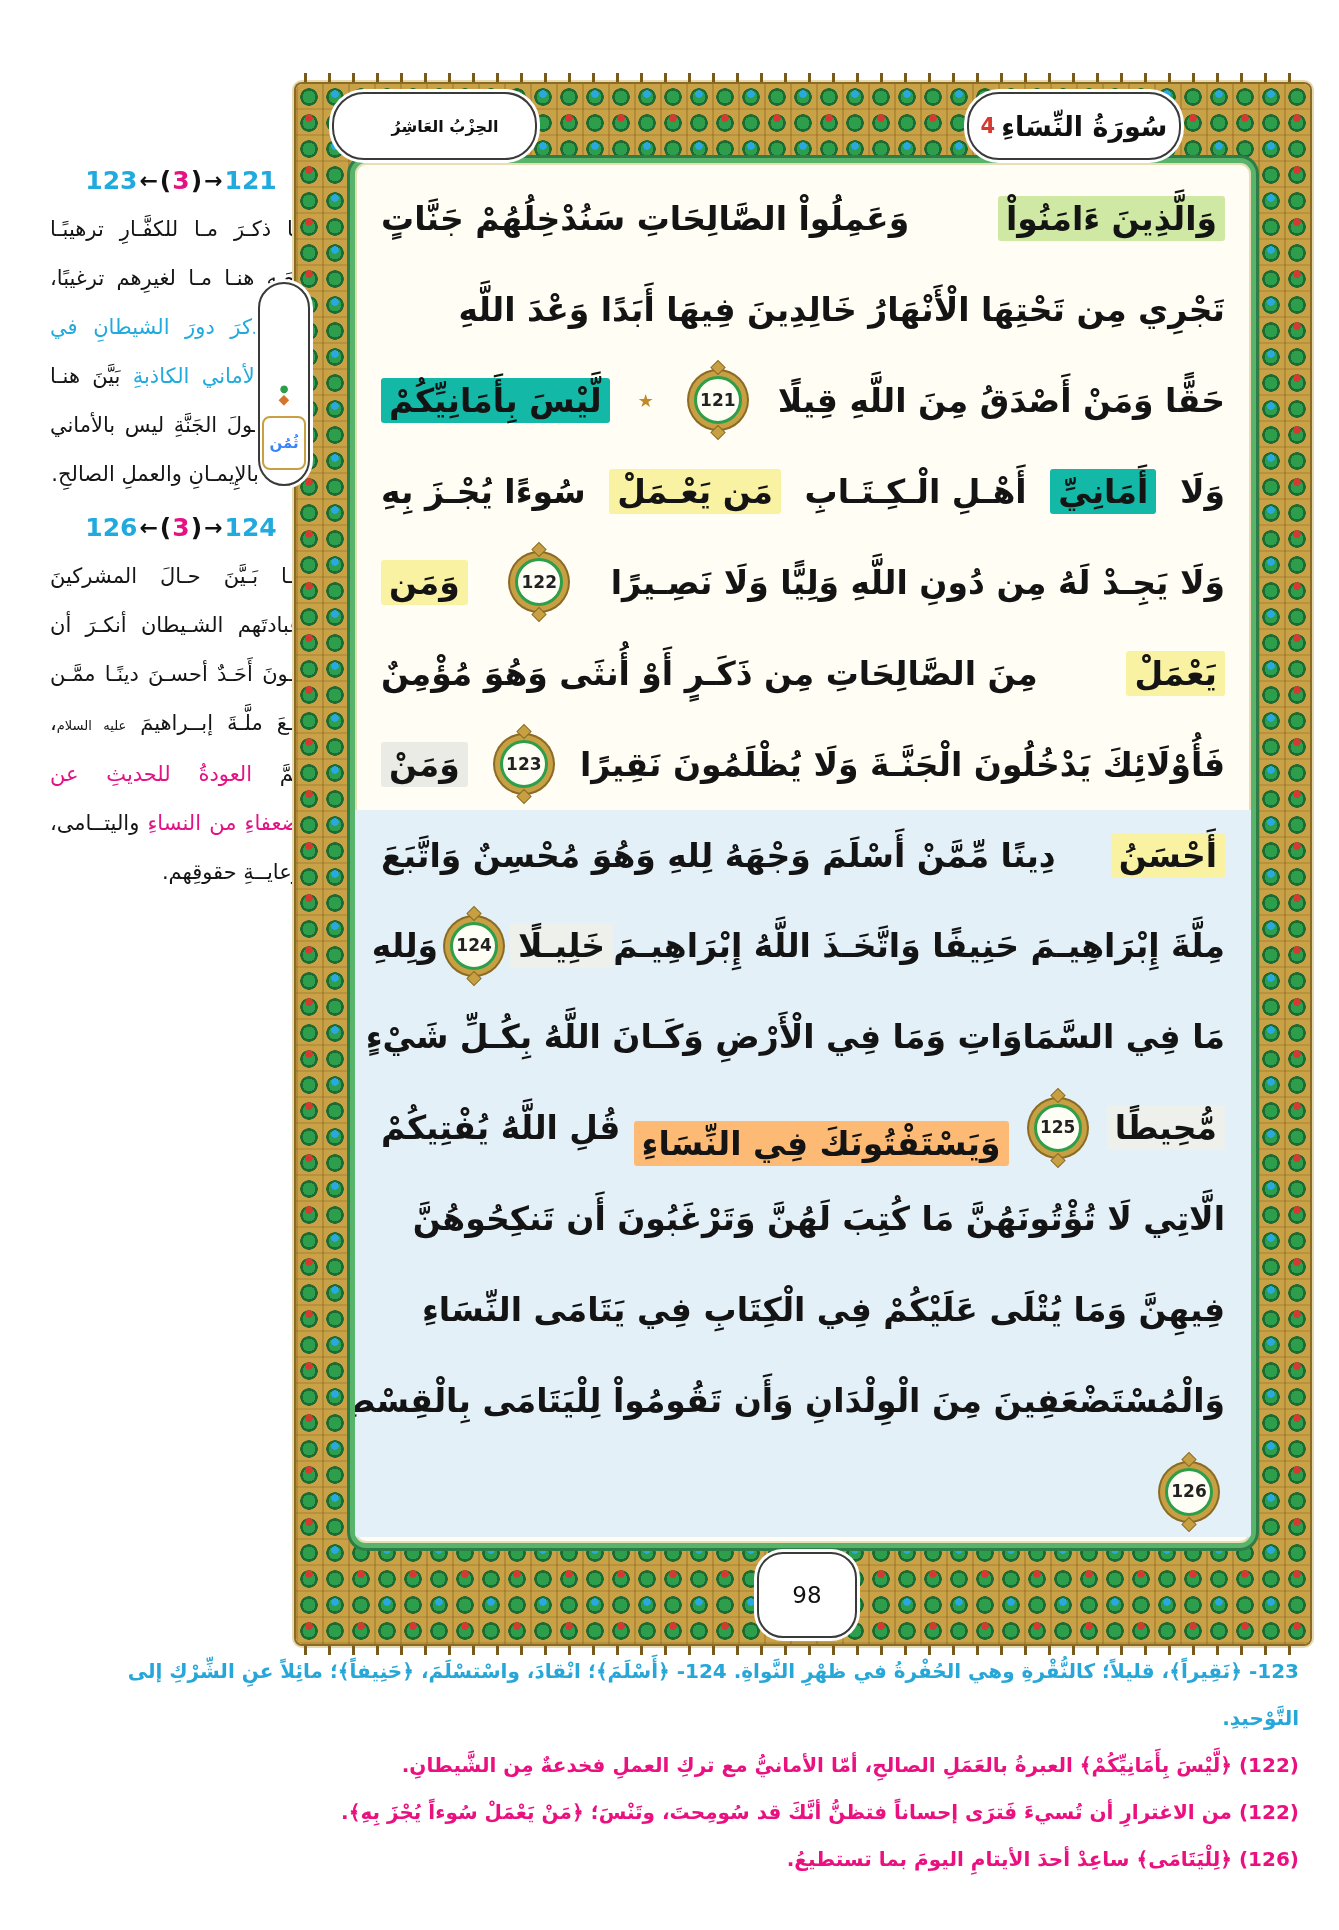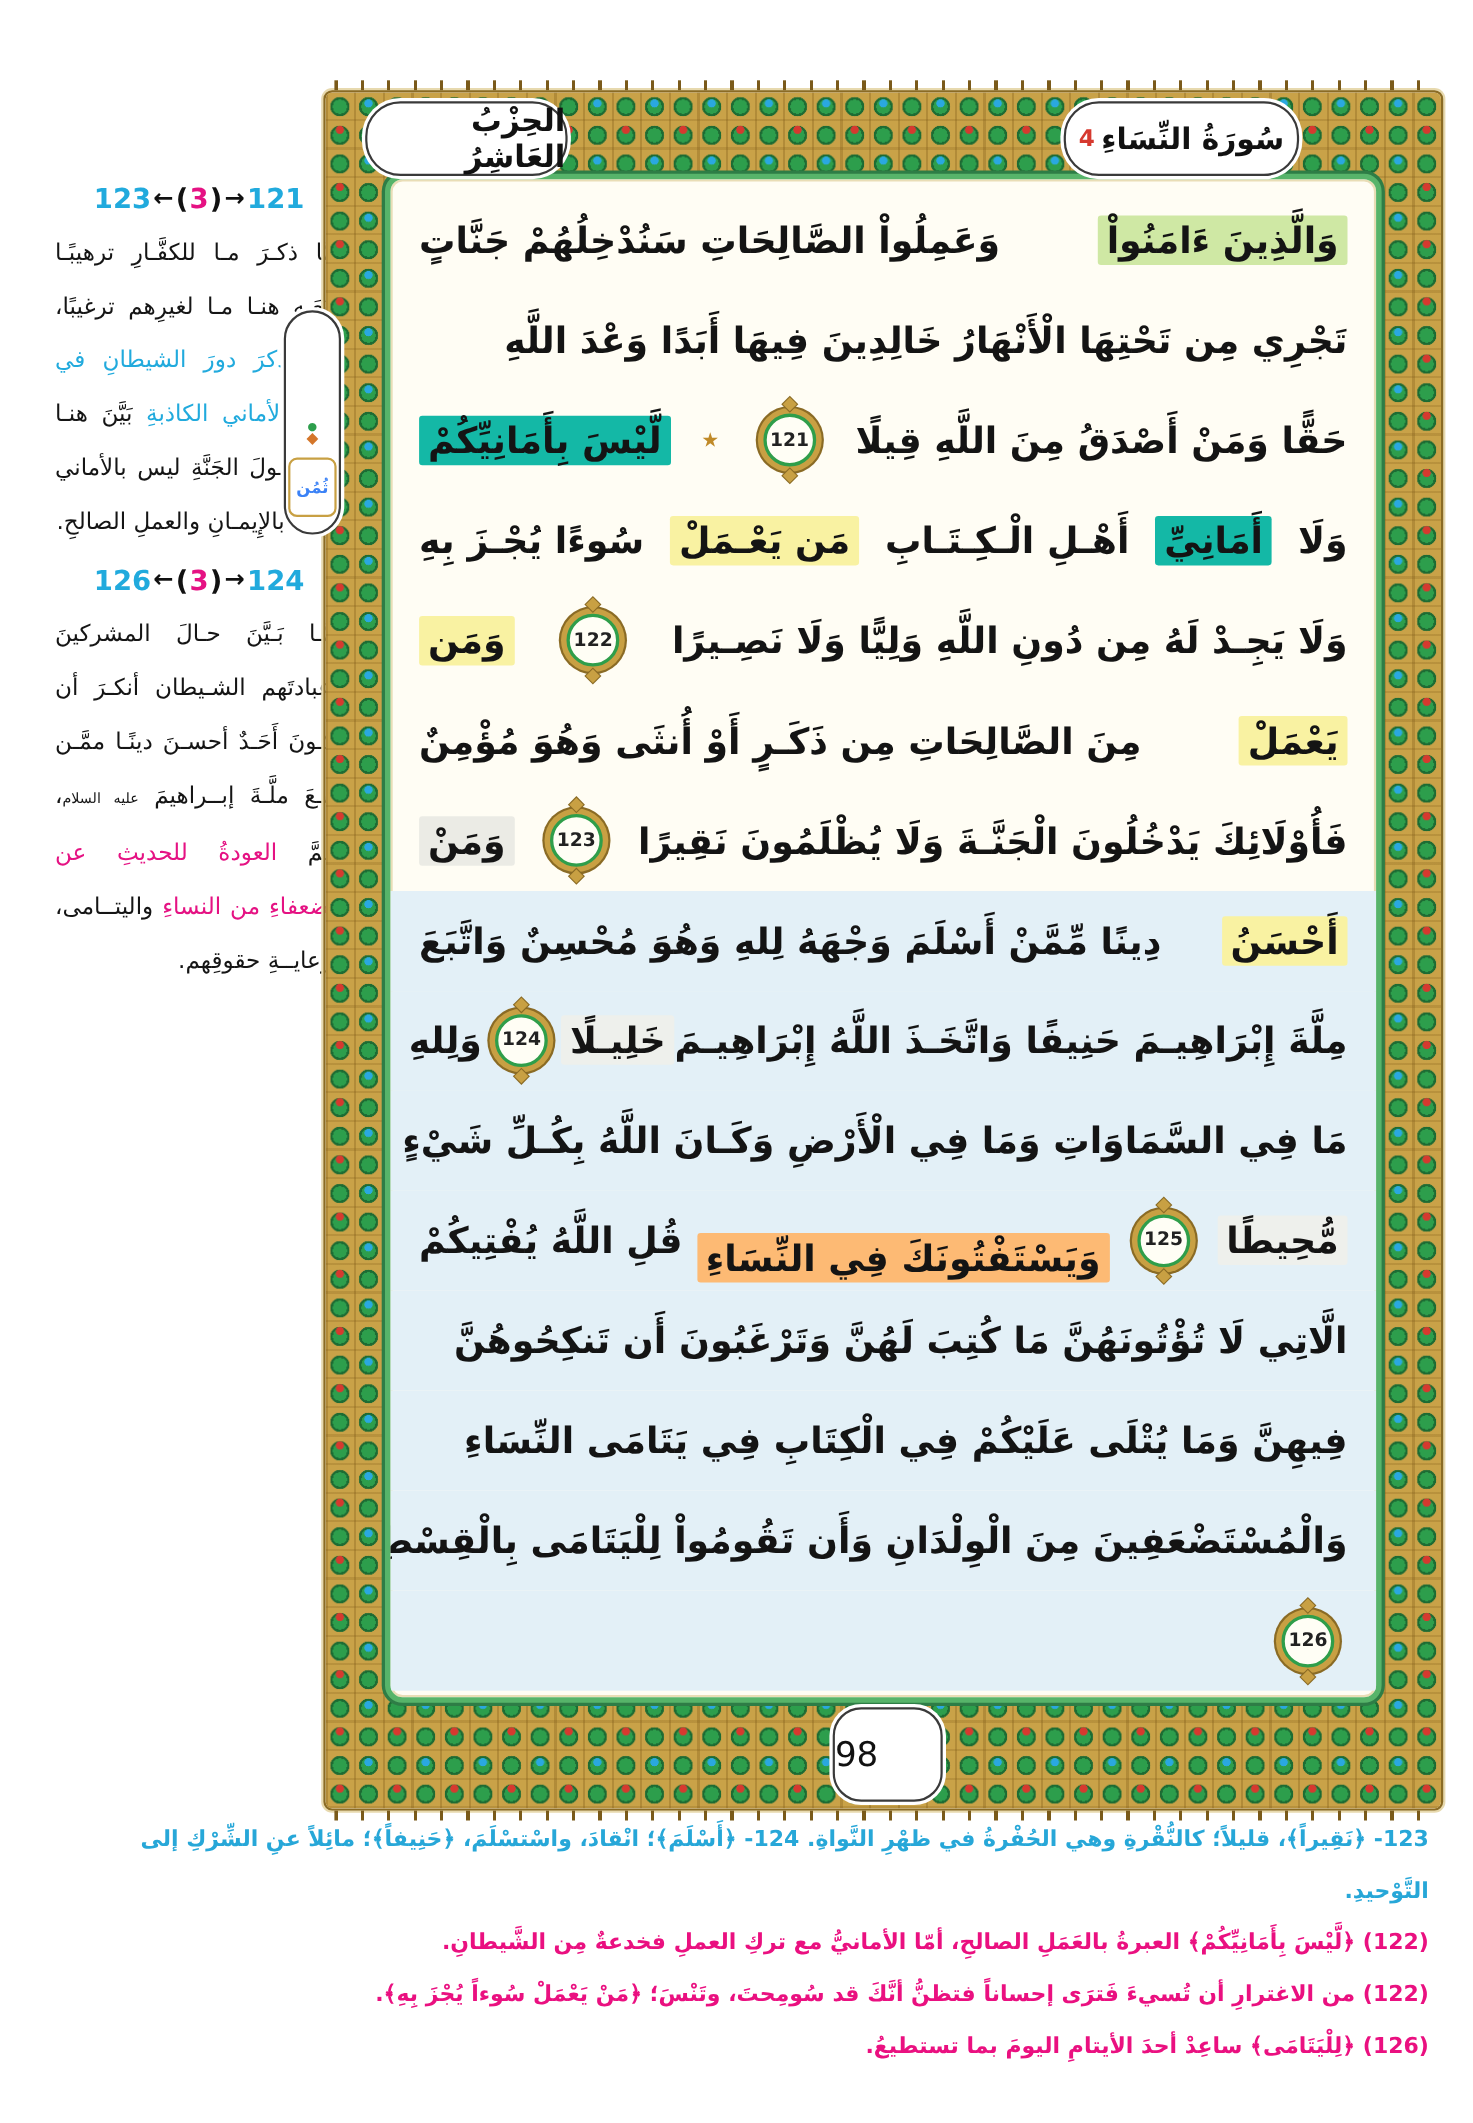--- a/index.html
+++ b/index.html
@@ -85,38 +85,38 @@
   .vm::after{bottom:-16px;}
   .star{color:#c08a28;font-size:30px;margin:0 4px;flex:none;}
   
   .cartouche{
     position:absolute;background:#ffffff;border:2px solid #3a3a3a;border-radius:32px;
     display:flex;align-items:center;justify-content:center;direction:rtl;
     font-weight:bold;color:#111;box-shadow:0 0 0 3px #fff;
   }
   .surah-cartouche{right:158px;top:92px;width:210px;height:64px;font-size:27px;gap:6px;}
   .surah-num{color:#d6392f;font-size:21px;}
-  .hizb-cartouche{left:332px;top:92px;width:180px;height:64px;font-size:28px;}
+  .hizb-cartouche{left:332px;top:92px;width:180px;height:64px;font-size:16px;padding-left:21px;}
   .thumn-capsule{
     position:absolute;left:258px;top:282px;width:52px;height:204px;background:#fff;
     border:2px solid #3a3a3a;border-radius:26px;display:flex;flex-direction:column;
     align-items:center;justify-content:flex-end;padding:10px 0 14px 0;box-sizing:border-box;
     box-shadow:0 0 0 3px #fff;
   }
   .thumn-finial{display:flex;flex-direction:column;align-items:center;margin-bottom:12px;line-height:10px;}
   .thumn-finial .f1{color:#2d9e4c;font-size:10px;}
   .thumn-finial .f2{color:#d4762a;font-size:14px;}
   .thumn-box{
     border:2px solid #c8a043;border-radius:8px;padding:16px 5px;font-size:15px;
     font-weight:bold;color:#3b82f6;direction:rtl;
   }
   .pagenum-cartouche{
     position:absolute;left:757px;top:1552px;width:96px;height:82px;background:#fff;
     border:2px solid #3a3a3a;border-radius:26px;display:flex;align-items:center;
-    justify-content:flex-start;font-size:31px;color:#111;box-shadow:0 0 0 3px #fff;
+    justify-content:center;font-size:23px;color:#111;box-shadow:0 0 0 3px #fff;
   }
   
   .footnotes{
     position:absolute;left:36px;right:40px;top:1648px;direction:rtl;text-align:right;
   }
   .fn{font-size:20px;font-weight:bold;line-height:47px;margin-left:40px;}
   .fn-blue{color:#27a7d8;}
   .fn-magenta{color:#ea1080;}
 </style>
 </head>

